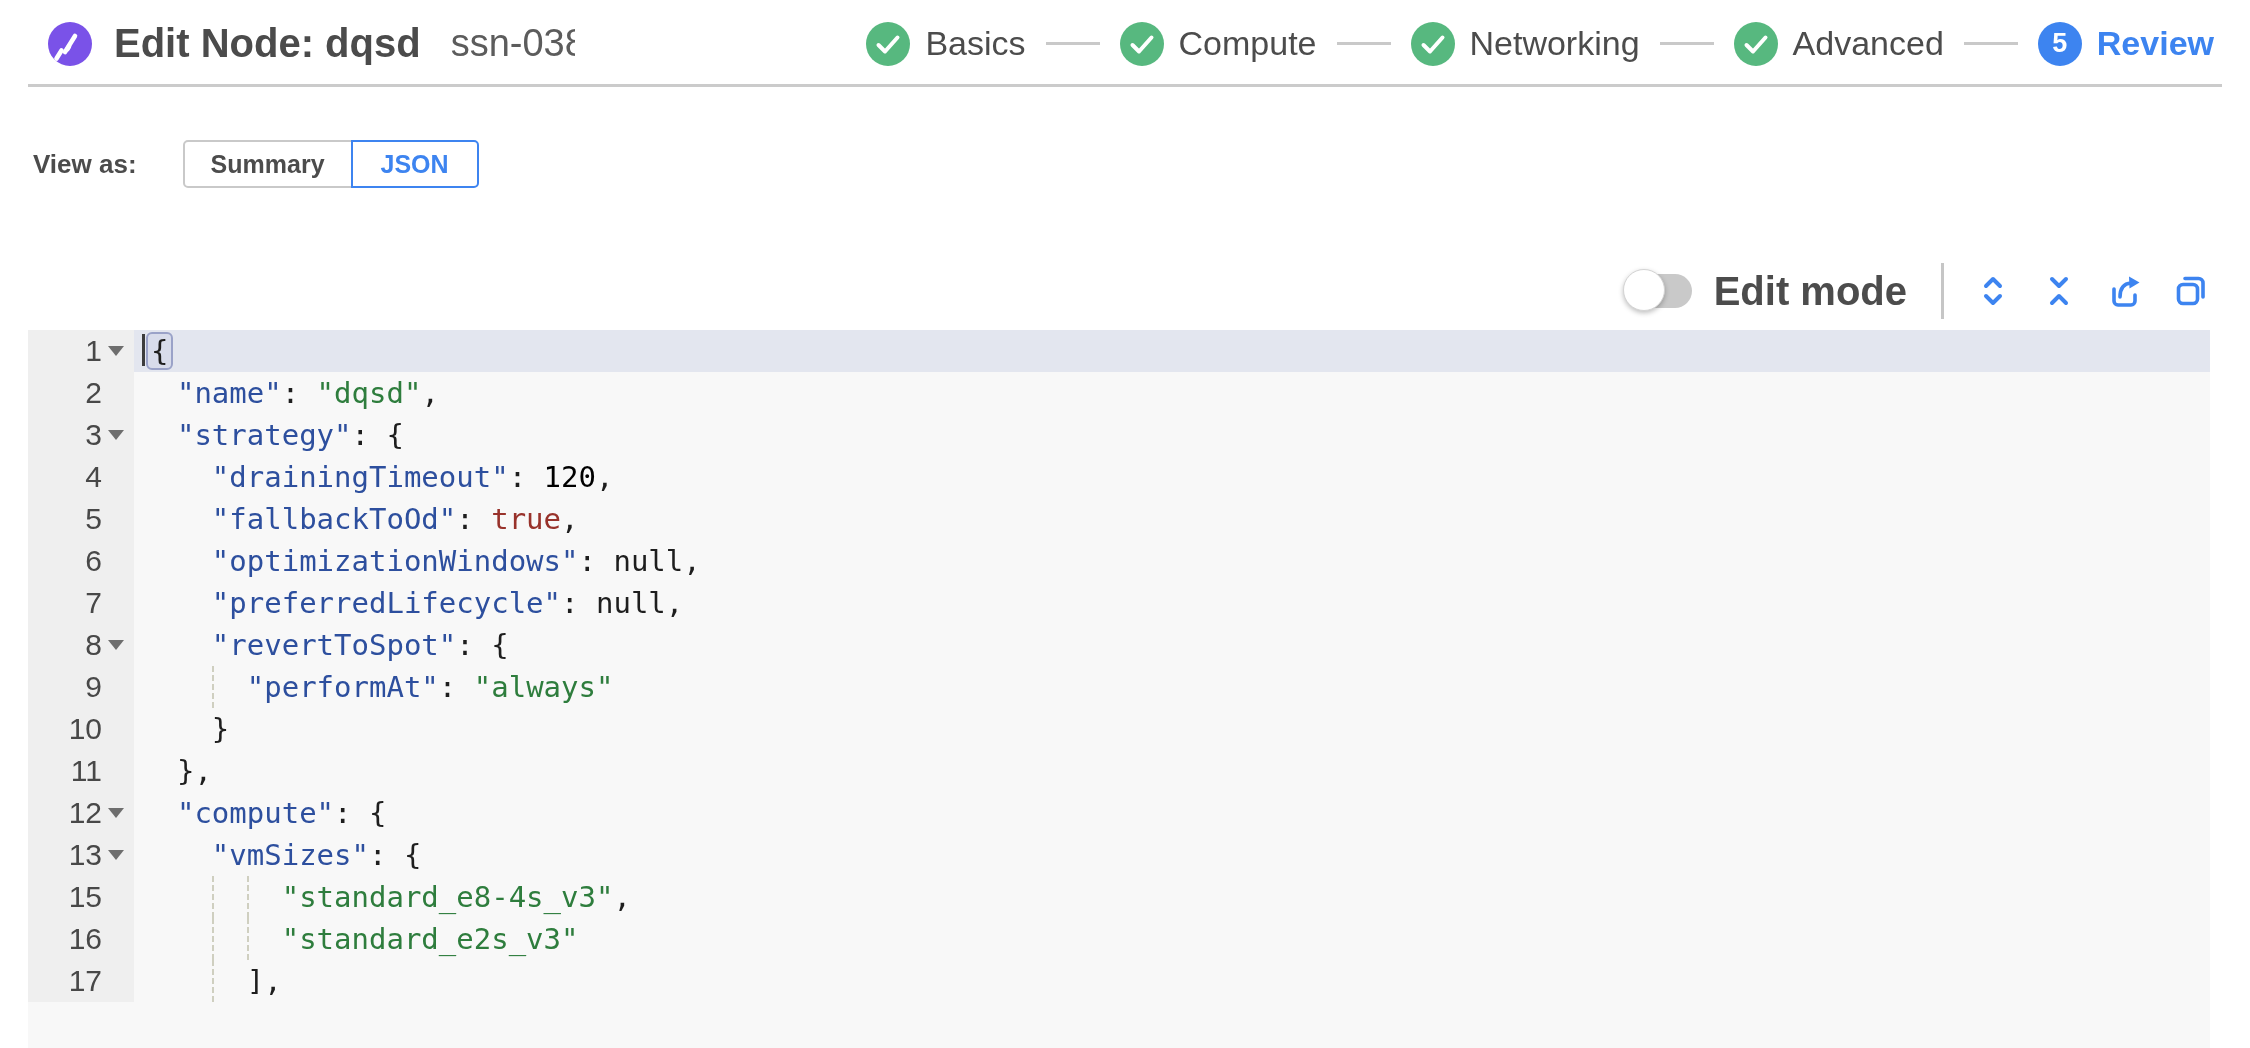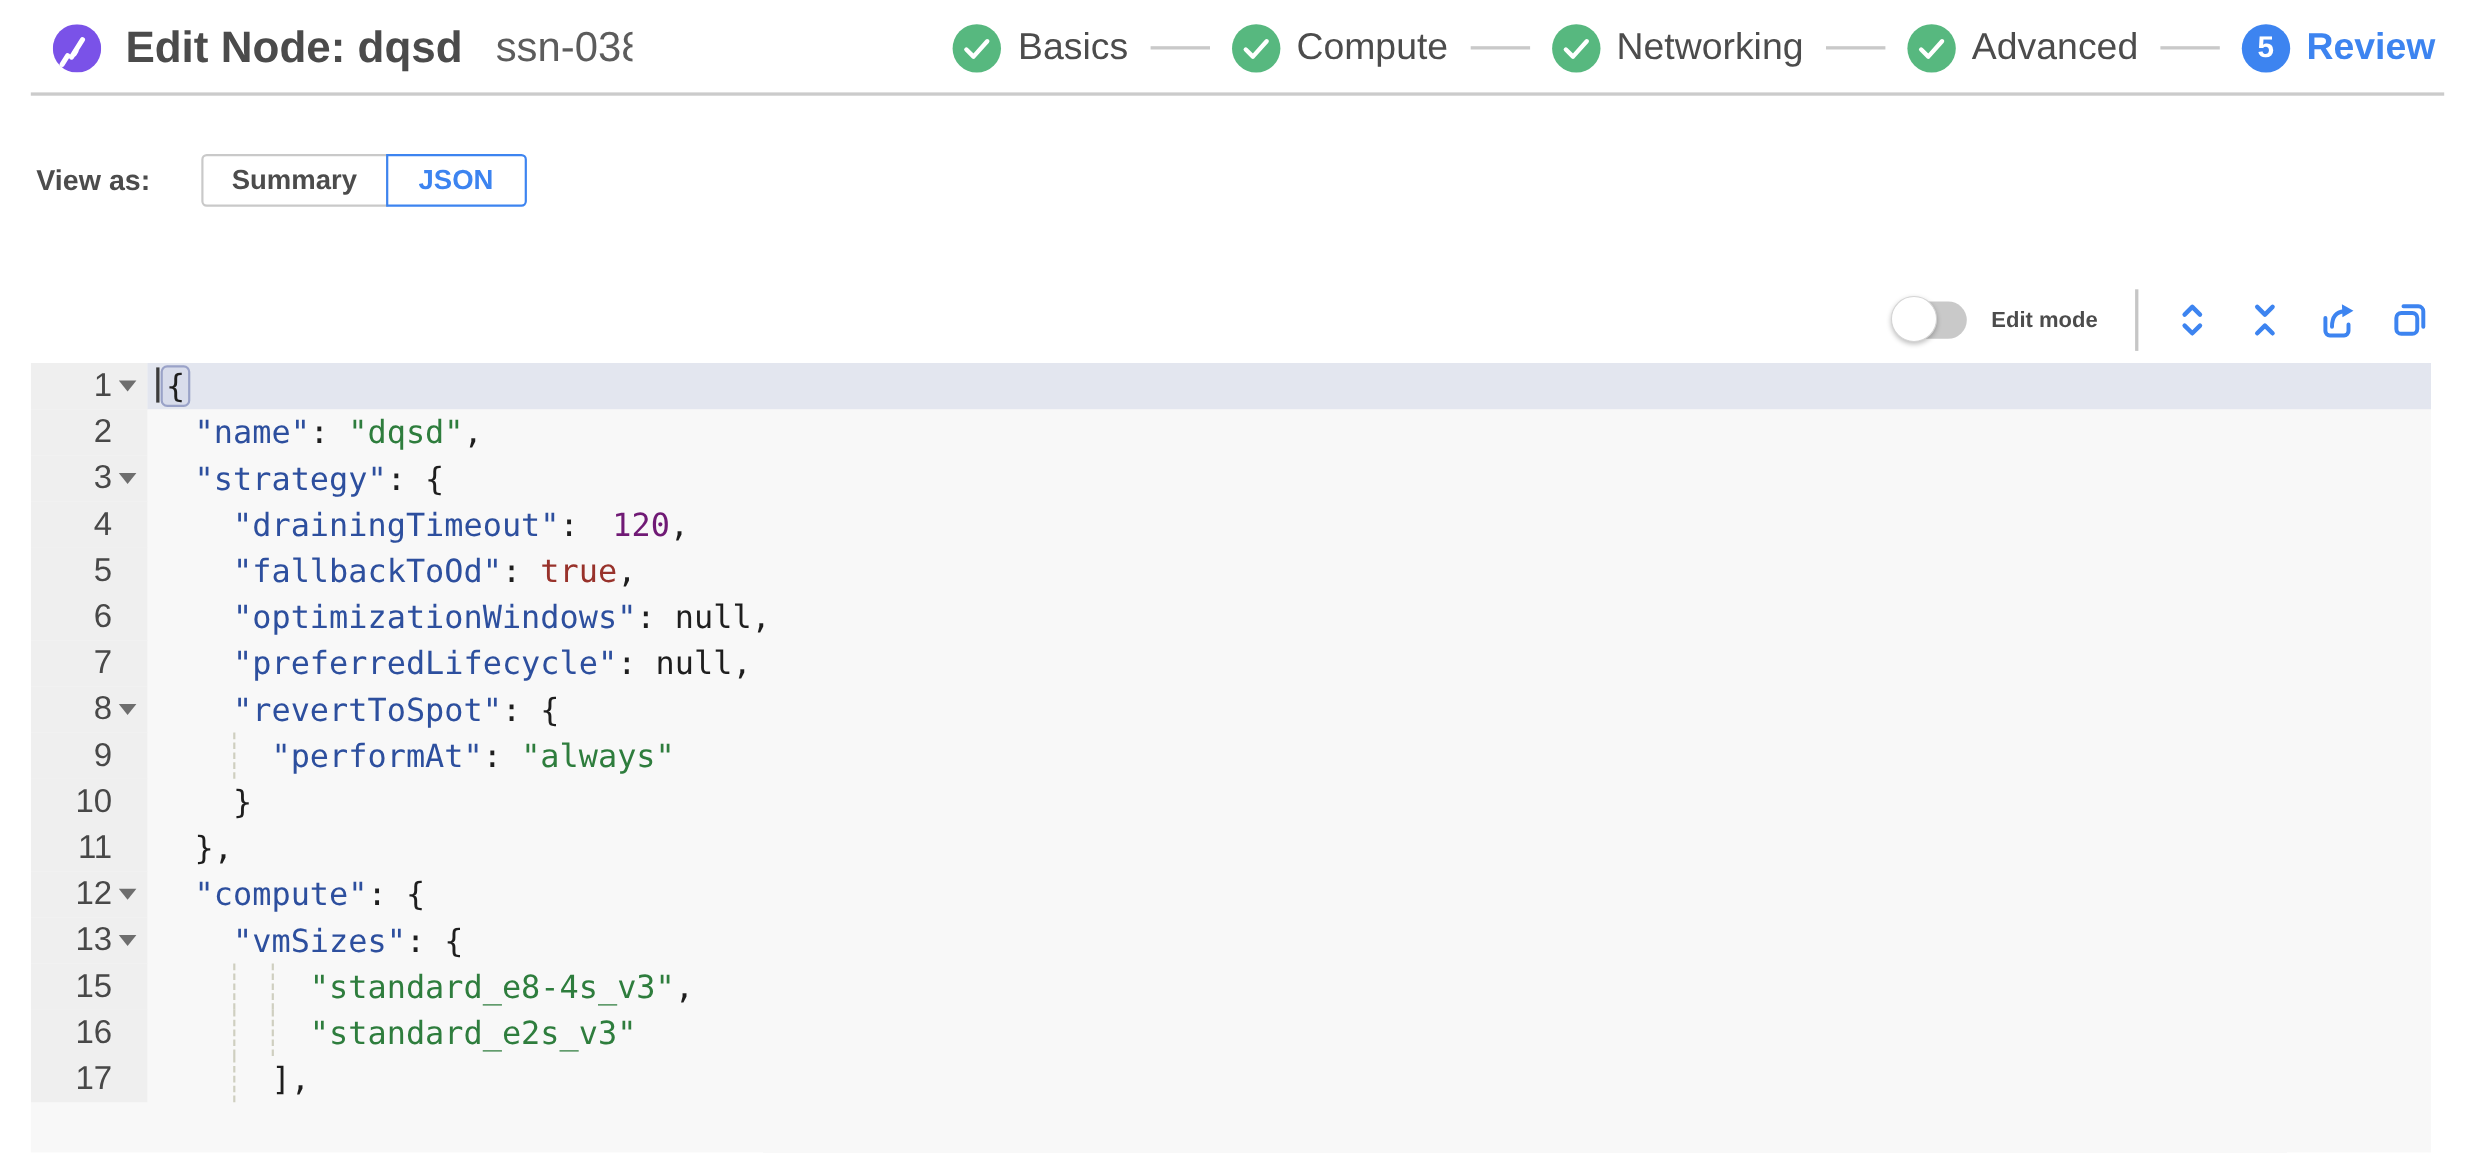--- a/index.html
+++ b/index.html
@@ -36,40 +36,40 @@
     display:flex; align-items:center; justify-content:center; cursor:pointer; }
   .seg-btn:first-child { border-radius:5px 0 0 5px; }
   .seg-btn:last-child { border-radius:0 5px 5px 0; margin-left:-2px; }
   .seg-btn.selected { border-color:#3d84f0; color:#3d84f0; position:relative; z-index:1; }
 
   
   .toolbar-row { position:absolute; top:263px; right:40px; height:56px; display:flex; align-items:center; }
   .toggle { width:66px; height:34px; border-radius:17px; background:#c9c9c9; position:relative; cursor:pointer; flex:none; }
   .knob { width:42px; height:42px; border-radius:50%; background:#fff; border:1px solid #d4d4d4;
     box-shadow:0 2px 5px rgba(0,0,0,.25); position:absolute; left:-3px; top:-5px; }
-  .editmode-label { font-size:20px; font-weight:700; color:#4c4c4c; margin-left:22px; white-space:nowrap; }
+  .editmode-label { font-size:40px; font-weight:700; color:#4c4c4c; margin-left:22px; white-space:nowrap; }
   .tb-divider { width:3px; height:56px; background:#c6c6c6; margin:0 30px 0 34px; }
   .tb-icon { width:38px; height:38px; margin-left:28px; cursor:pointer; flex:none; }
 
   
   .editor { position:absolute; top:330px; left:28px; width:2182px; height:718px;
     background:#f8f8f8; overflow:hidden; cursor:text; }
   .line { display:flex; height:42px; line-height:42px; }
   .gutter { width:106px; flex:none; background:#efefef; display:flex; align-items:center;
     justify-content:flex-end; padding-right:5px; }
   .lnum { font-size:30px; color:#484848; }
   .fold-slot { width:27px; flex:none; display:flex; align-items:center; justify-content:center; }
   .fold-tri { width:0; height:0; border-left:8px solid transparent; border-right:8px solid transparent;
     border-top:10px solid #6e6e6e; cursor:pointer; }
   .code { flex:1; position:relative; font-family:"DejaVu Sans Mono", monospace; font-size:29px;
     white-space:pre; color:#1e1e1e; padding-left:8px; }
   .line.active .code { background:#e3e6ef; }
   .tk-key  { color:#2d4f9e; }
   .tk-str  { color:#2e7d3d; }
-  .tk-num  { color:#701a75;margin-left:13px; }
+  .tk-num  { color:#000000; }
   .tk-atom { color:#98322b; }
   .tk-null { color:#1e1e1e; }
   .tk-punct{ color:#1e1e1e; }
   .match { display:inline-block; border:2px solid #9aa2c8; background:rgba(150,160,210,.14);
     border-radius:6px; padding:0 3px; line-height:34px; }
   .caret { display:inline-block; width:3px; height:32px; background:#3c3c3c; vertical-align:-5px; margin-right:1px; }
   .guide { position:absolute; top:0; bottom:0; border-left:2px dashed #cfcfc0; }
 </style>
 </head>
 <body>

